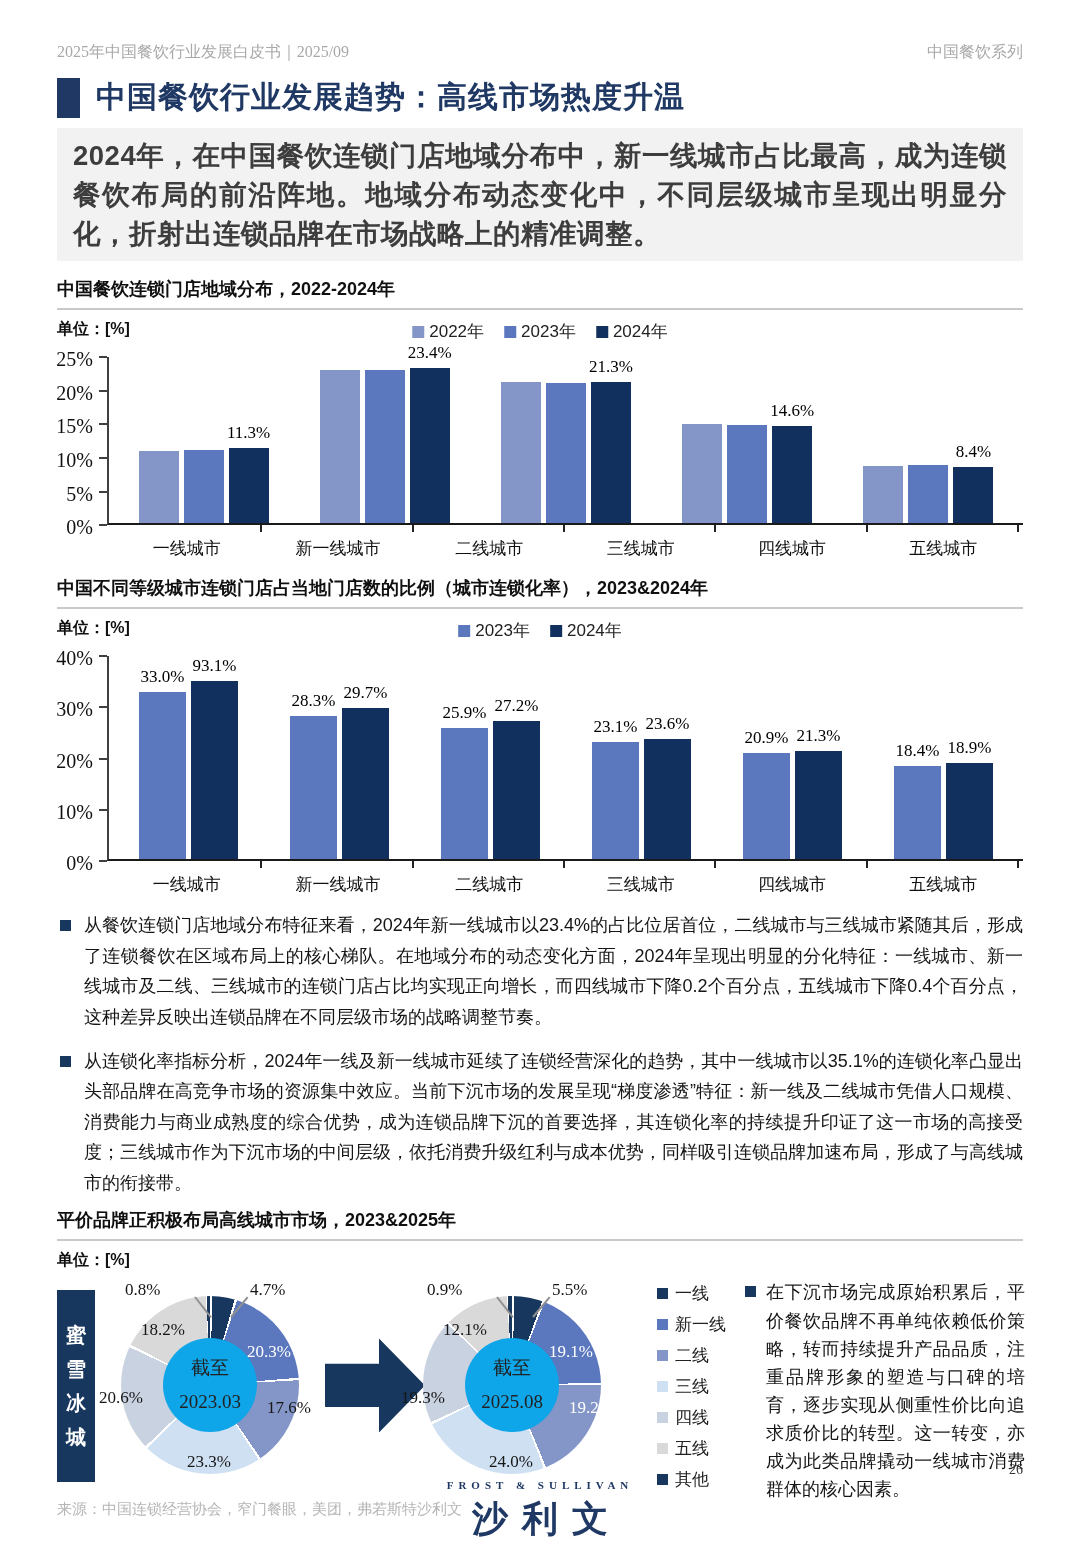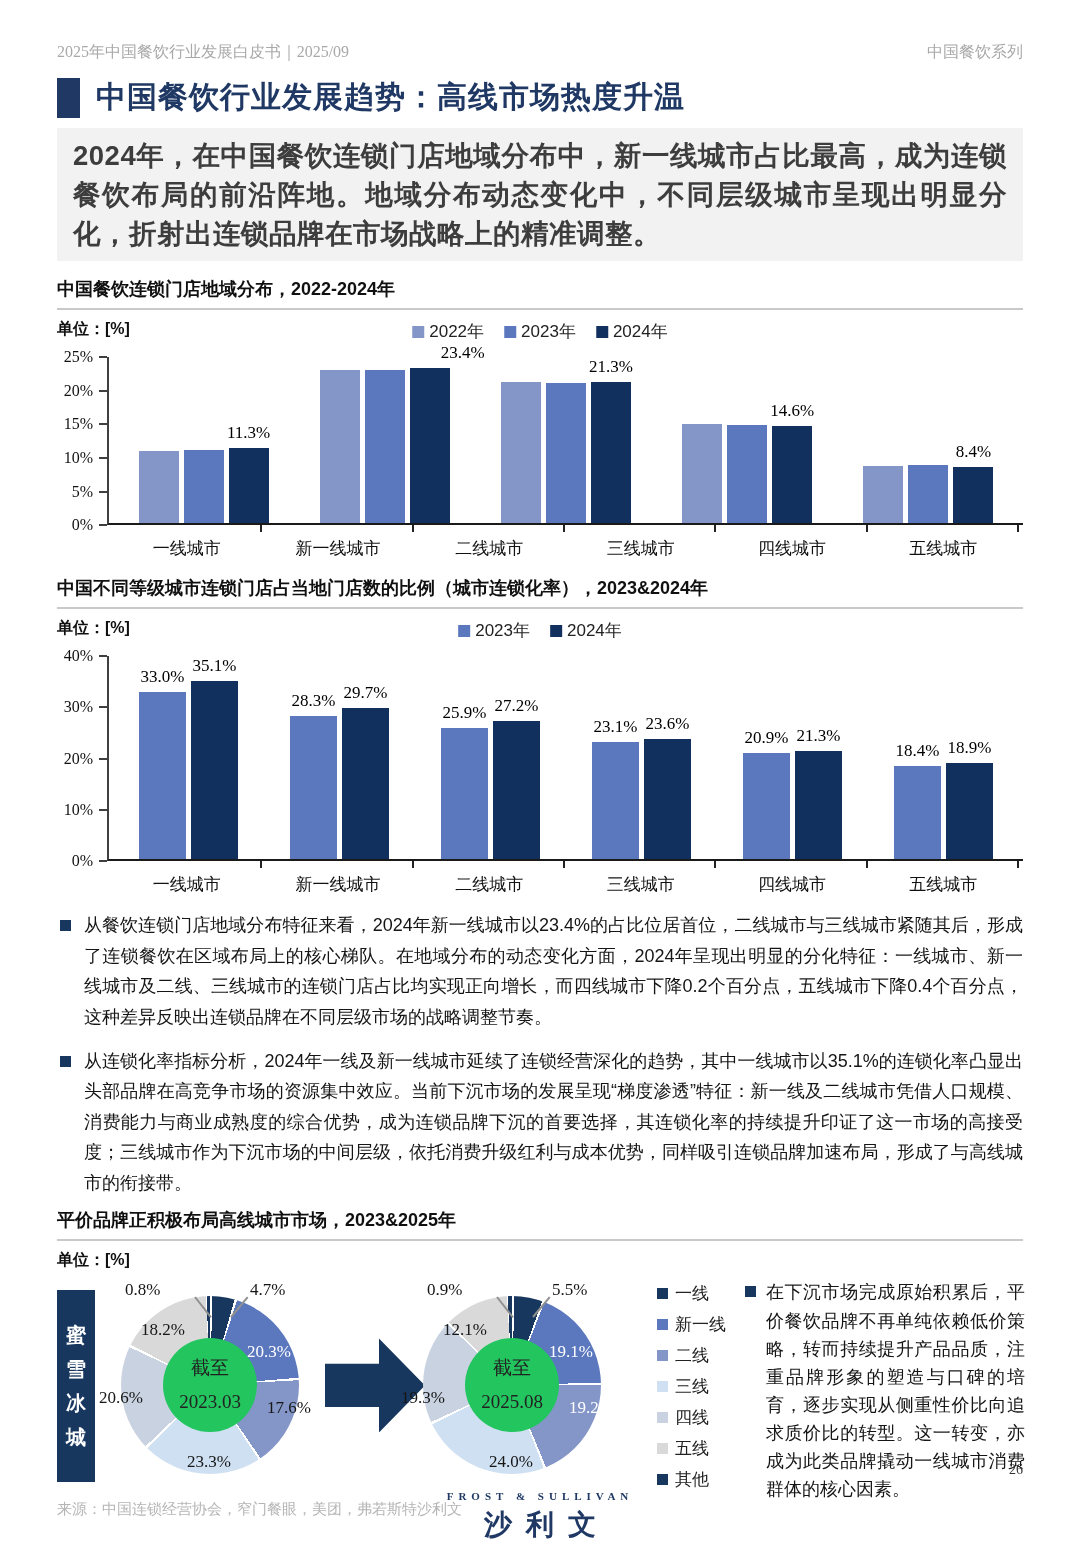--- a/index.html
+++ b/index.html
@@ -35,21 +35,21 @@
   .lgitem { display:inline-flex; align-items:center; }
   .sq { width:12px; height:12px; display:inline-block; margin-right:5px; flex:none; }
 
   .chartflex { display:flex; margin-top:12px; }
   .yaxis { width:50px; position:relative; flex:none; }
   #chart1 .yaxis, #chart1 .plot { height:168px; }
   #chart2 .yaxis, #chart2 .plot { height:205px; }
   .plotarea { flex:1; }
   .plot { display:flex; align-items:flex-end; border-left:2px solid #404040; border-bottom:2px solid #1a1a1a; padding:0 4px; }
   .ytick { position:absolute; right:0; width:8px; border-top:2px solid #404040; }
-  .yticklabel { position:absolute; right:14px; top:-10px; font-size:16px; color:#111; }
+  .yticklabel { position:absolute; right:14px; top:-10px; font-size:20px; color:#111; }
   .group { flex:1; display:flex; justify-content:center; align-items:flex-end; gap:5px; height:100%; }
   .barwrap { position:relative; height:100%; display:flex; align-items:flex-end; justify-content:center; }
   #chart1 .barwrap { width:40px; }
   #chart2 .barwrap { width:47px; }
   .bar { width:100%; }
   .barlabel { position:absolute; left:50%; transform:translateX(-50%); font-size:17px; color:#000; white-space:nowrap; }
   .tickrow { display:flex; height:7px; padding:0 4px; }
   .tickcell { flex:1; border-right:2px solid #222; }
   .cats { display:flex; padding:0 4px; }
   .cat { flex:1; text-align:center; font-size:17px; color:#111; padding-top:5px; }
@@ -65,21 +65,21 @@
   .brandbox {
     position:absolute; left:0; top:12px; width:38px; height:192px; background:#17375E;
     color:#fff; display:flex; flex-direction:column; align-items:center; justify-content:center;
     gap:7px; font-size:20px; font-weight:bold;
   }
   .pie { position:absolute; width:270px; height:214px; top:0; }
   #pie-a { left:42px; }
   #pie-b { left:344px; }
   .donut { position:absolute; width:178px; height:178px; border-radius:50%; left:22px; top:18px; }
   .hole {
-    position:absolute; width:94px; height:94px; border-radius:50%; background:#22c55e; left:64px; top:60px;
+    position:absolute; width:94px; height:94px; border-radius:50%; background:#0ea5e9; left:64px; top:60px;
     display:flex; flex-direction:column; align-items:center; justify-content:center;
     font-size:19px; color:#222; line-height:1.2; white-space:nowrap; z-index:2;gap:12px;
   }
   .plab { position:absolute; font-size:17px; color:#161616; white-space:nowrap; z-index:3; }
   .pl0 { left:151px; top:2px; }
   .pl1 { left:148px; top:64px; }
   .pl2 { left:168px; top:120px; }
   .pl3 { left:88px; top:174px; }
   .pl4 { left:0px; top:110px; }
   .pl5 { left:42px; top:42px; }
@@ -99,21 +99,21 @@
   .sq2 { width:11px; height:11px; margin-right:7px; flex:none; }
   .sidebullet { position:absolute; left:688px; top:0; width:280px; display:flex; font-size:18px; line-height:1.56; color:#151515; }
   .sidebullet .bq { width:11px; height:11px; background:#17375E; margin:8px 10px 0 0; flex:none; }
   .sidebullet .btext { flex:1; text-align:justify; }
 
   
   .source { margin-top:8px; font-size:15px; color:#b5b5b5; }
   .pagenum { position:absolute; right:57px; top:1462px; font-size:14px; color:#333; }
   .footerlogo { position:absolute; left:0; right:0; bottom:16px; text-align:center; color:#1F3864; }
   .logo-top { font-size:11px; letter-spacing:5px; font-weight:bold; }
-  .logo-main { font-size:28px; font-weight:bold; letter-spacing:14px; margin-top:4px; text-indent:14px; }
+  .logo-main { font-size:36px; font-weight:bold; letter-spacing:14px; margin-top:4px; text-indent:14px; }
 </style>
 </head>
 <body>
 
 <div class="page">
 
   <div class="pagehead serif">
     <span>2025年中国餐饮行业发展白皮书｜2025/09</span>
     <span>中国餐饮系列</span>
   </div>
@@ -181,21 +181,21 @@
             </div>
             <div class="group">
               <div class="barwrap">
                 <div class="bar" style="height: 92%; background: rgb(132, 150, 200);"></div>
               </div>
               <div class="barwrap">
                 <div class="bar" style="height: 92%; background: rgb(91, 120, 190);"></div>
               </div>
               <div class="barwrap">
                 <div class="bar" style="height: 93.6%; background: rgb(18, 48, 94);"></div>
-                <div class="barlabel serif" style="bottom: calc(93.6% + 5px); margin-left: 33px;">23.4%</div>
+                <div class="barlabel serif" style="bottom: calc(93.6% + 5px);">23.4%</div>
               </div>
             </div>
             <div class="group">
               <div class="barwrap">
                 <div class="bar" style="height: 84.8%; background: rgb(132, 150, 200);"></div>
               </div>
               <div class="barwrap">
                 <div class="bar" style="height: 84.4%; background: rgb(91, 120, 190);"></div>
               </div>
               <div class="barwrap">
@@ -283,21 +283,21 @@
         </div>
       <div class="plotarea">
         <div class="plot">
             <div class="group">
               <div class="barwrap">
                 <div class="bar" style="height: 82.5%; background: rgb(91, 120, 190);"></div>
                 <div class="barlabel serif" style="bottom: calc(82.5% + 5px);">33.0%</div>
               </div>
               <div class="barwrap">
                 <div class="bar" style="height: 87.75%; background: rgb(18, 48, 94);"></div>
-                <div class="barlabel serif" style="bottom: calc(87.75% + 5px);">35.1%</div>
+                <div class="barlabel serif" style="bottom: calc(87.75% + 5px);">93.1%</div>
               </div>
             </div>
             <div class="group">
               <div class="barwrap">
                 <div class="bar" style="height: 70.75%; background: rgb(91, 120, 190);"></div>
                 <div class="barlabel serif" style="bottom: calc(70.75% + 5px);">28.3%</div>
               </div>
               <div class="barwrap">
                 <div class="bar" style="height: 74.25%; background: rgb(18, 48, 94);"></div>
                 <div class="barlabel serif" style="bottom: calc(74.25% + 5px);">29.7%</div>

